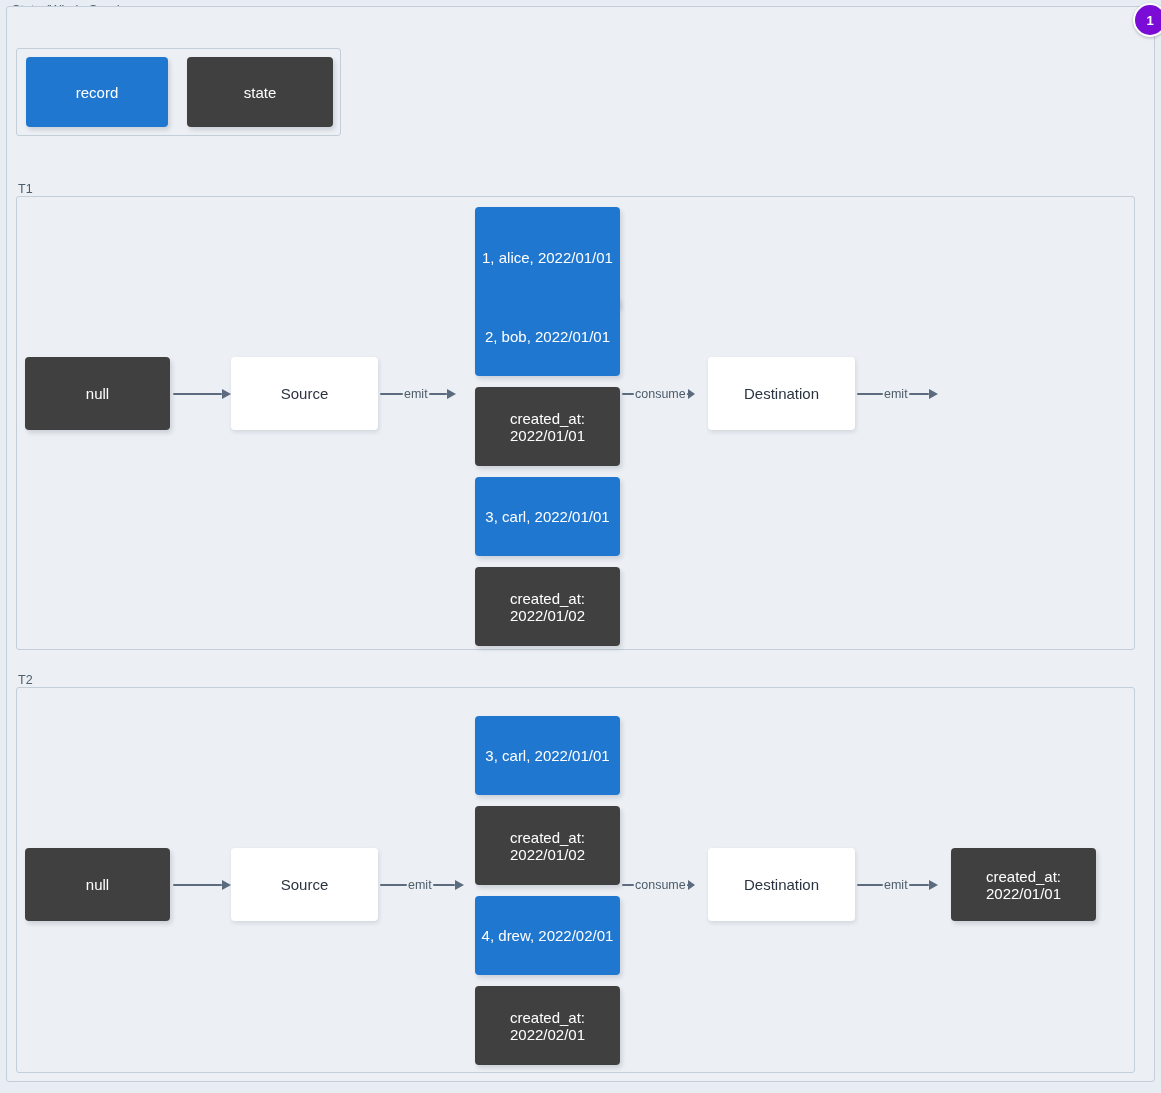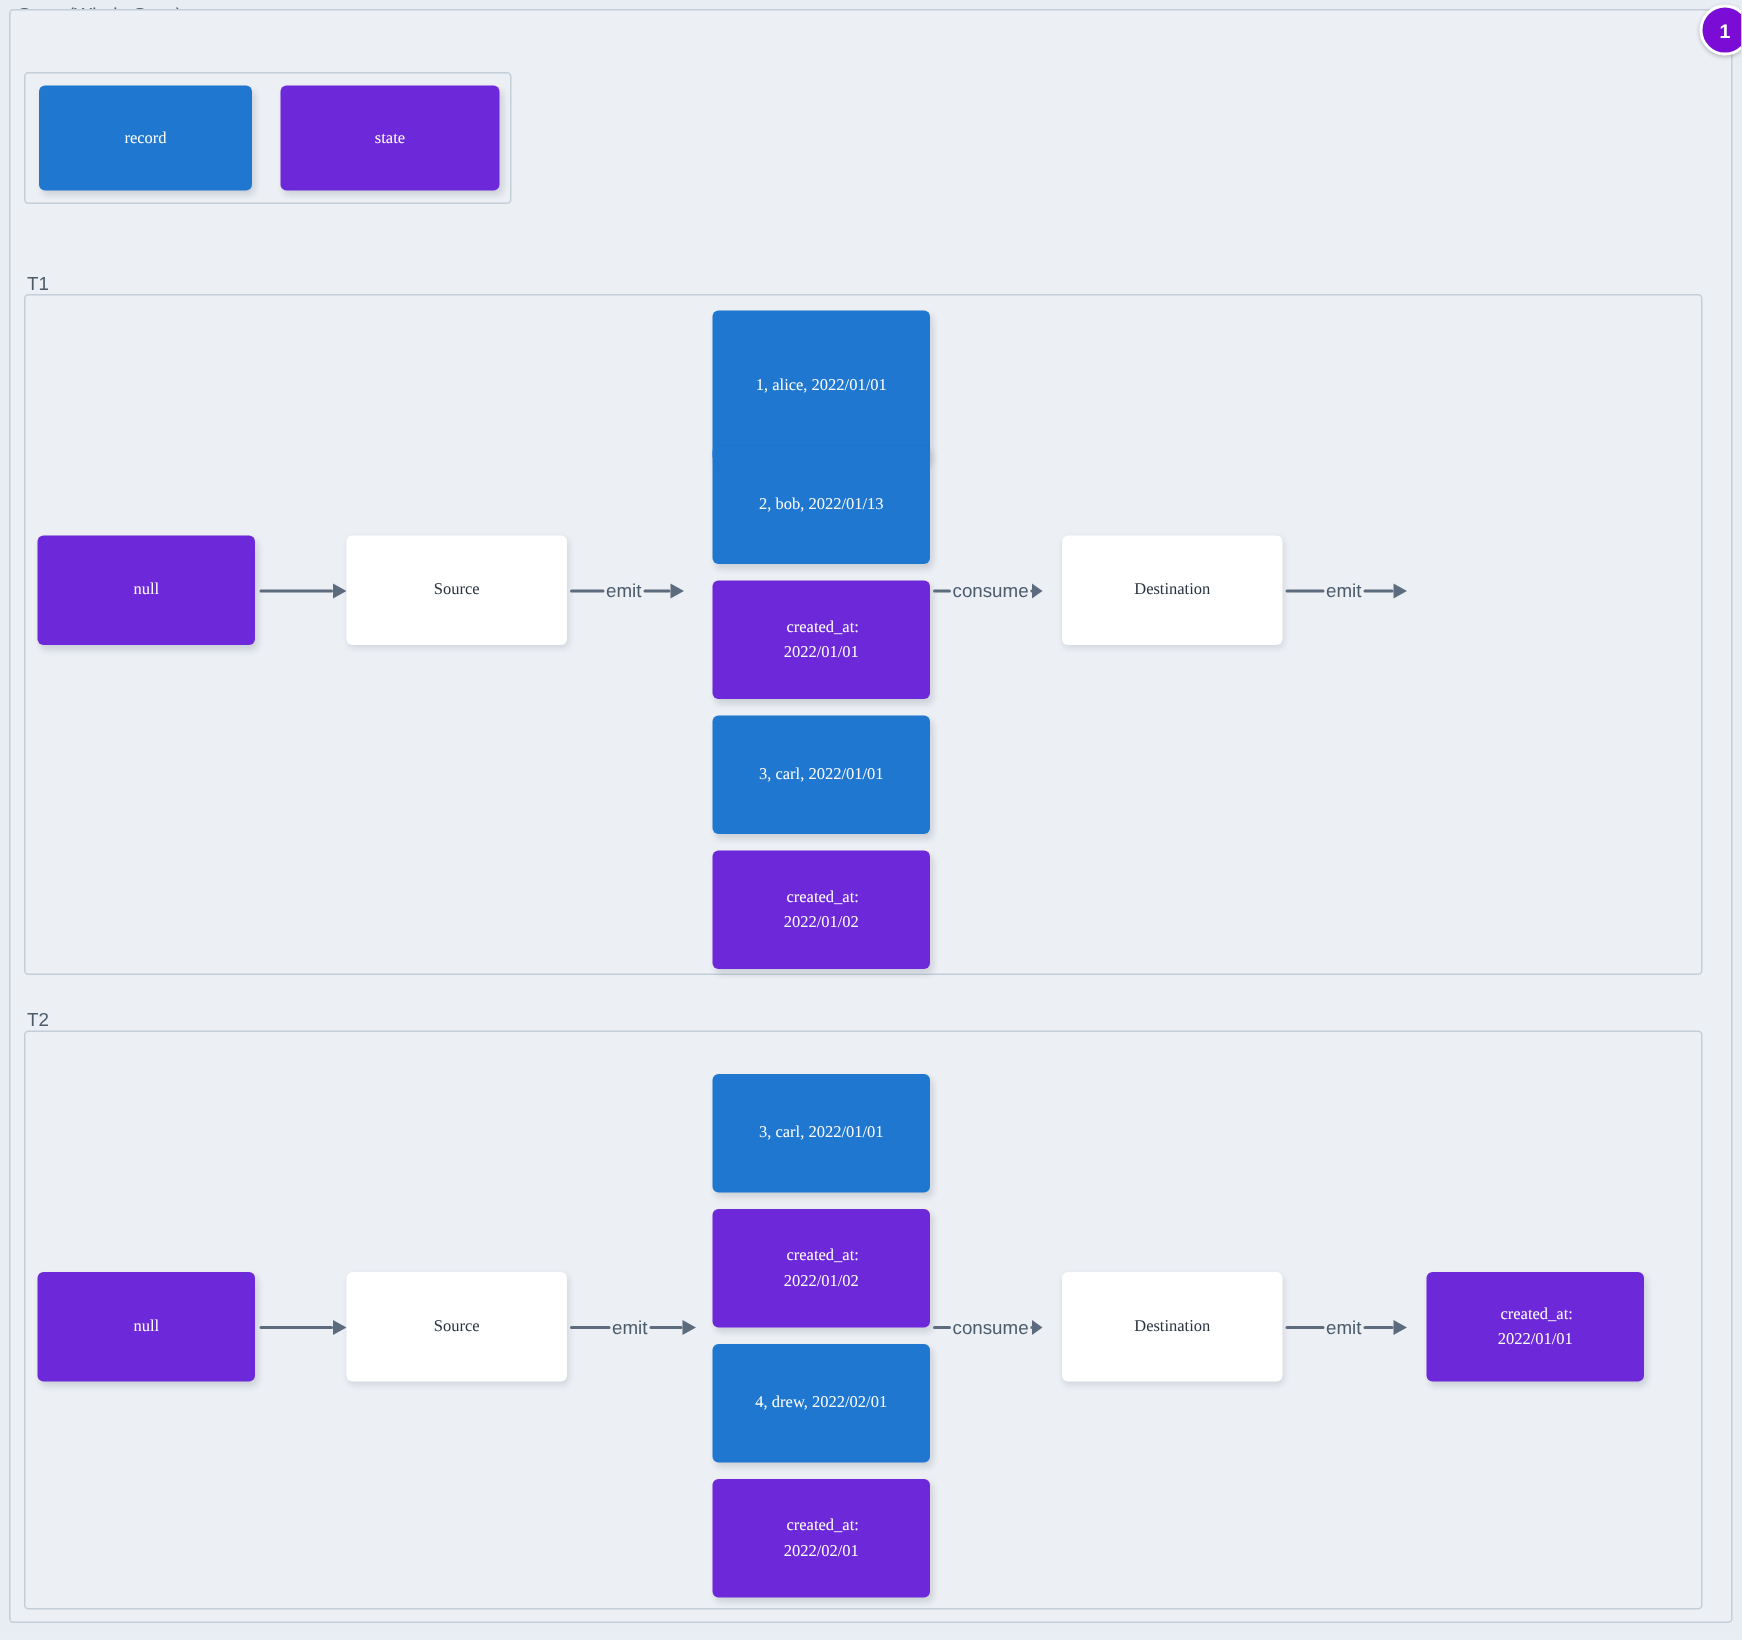--- a/index.html
+++ b/index.html
@@ -48,28 +48,27 @@
 
   
   .node {
     position: absolute;
     box-sizing: border-box;
     border-radius: 4px;
     display: flex;
     align-items: center;
     justify-content: center;
     text-align: right;
-    font-size: 11px;
+    font-size: 15px;
     line-height: 17px;
     box-shadow: 2px 3px 4px rgba(40,55,75,0.16);
     white-space: pre-line;
-    font-family: Liberation Serif, serif;
   }
   .node.record { background: #1f77cf; color: #ffffff; }
-  .node.state  { background: #6d28d9; color: #ffffff; }
+  .node.state  { background: #404040; color: #ffffff; }
   .node.plain  { background: #ffffff; color: #2a3340; box-shadow: 1px 2px 4px rgba(40,55,75,0.13); }
 
   
   #legend-record { left: 26px; top: 57px;  width: 142px; height: 70px; }
   #legend-state  { left: 187px; top: 57px; width: 146px; height: 70px; }
 
   
   .edge {
     position: absolute;
     height: 22px;
@@ -140,21 +139,21 @@
   <div class="node plain" style="left:231px; top:357px; width:147px; height:73px;">Source</div>
 
   <div class="edge" style="left:380px; top:383px;">
     <div class="seg" style="width:23px;"></div>
     <div class="lbl">emit</div>
     <div class="seg" style="width:18px;"></div>
       <div class="head"></div>
   </div>
 
   <div class="node record" style="left:475px; top:207px; width:145px; height:101px;">1, alice, 2022/01/01</div>
-  <div class="node record" style="left:475px; top:297px; width:145px; height:79px;">2, bob, 2022/01/13</div>
+  <div class="node record" style="left:475px; top:297px; width:145px; height:79px;">2, bob, 2022/01/01</div>
   <div class="node state" style="left:475px; top:387px; width:145px; height:79px;">created_at:
 2022/01/01</div>
   <div class="node record" style="left:475px; top:477px; width:145px; height:79px;">3, carl, 2022/01/01</div>
   <div class="node state" style="left:475px; top:567px; width:145px; height:79px;">created_at:
 2022/01/02</div>
 
   <div class="edge" style="left:622px; top:383px;">
     <div class="seg" style="width:12px;"></div>
     <div class="lbl">consume</div>
     <div class="seg" style="width:1px;"></div>

